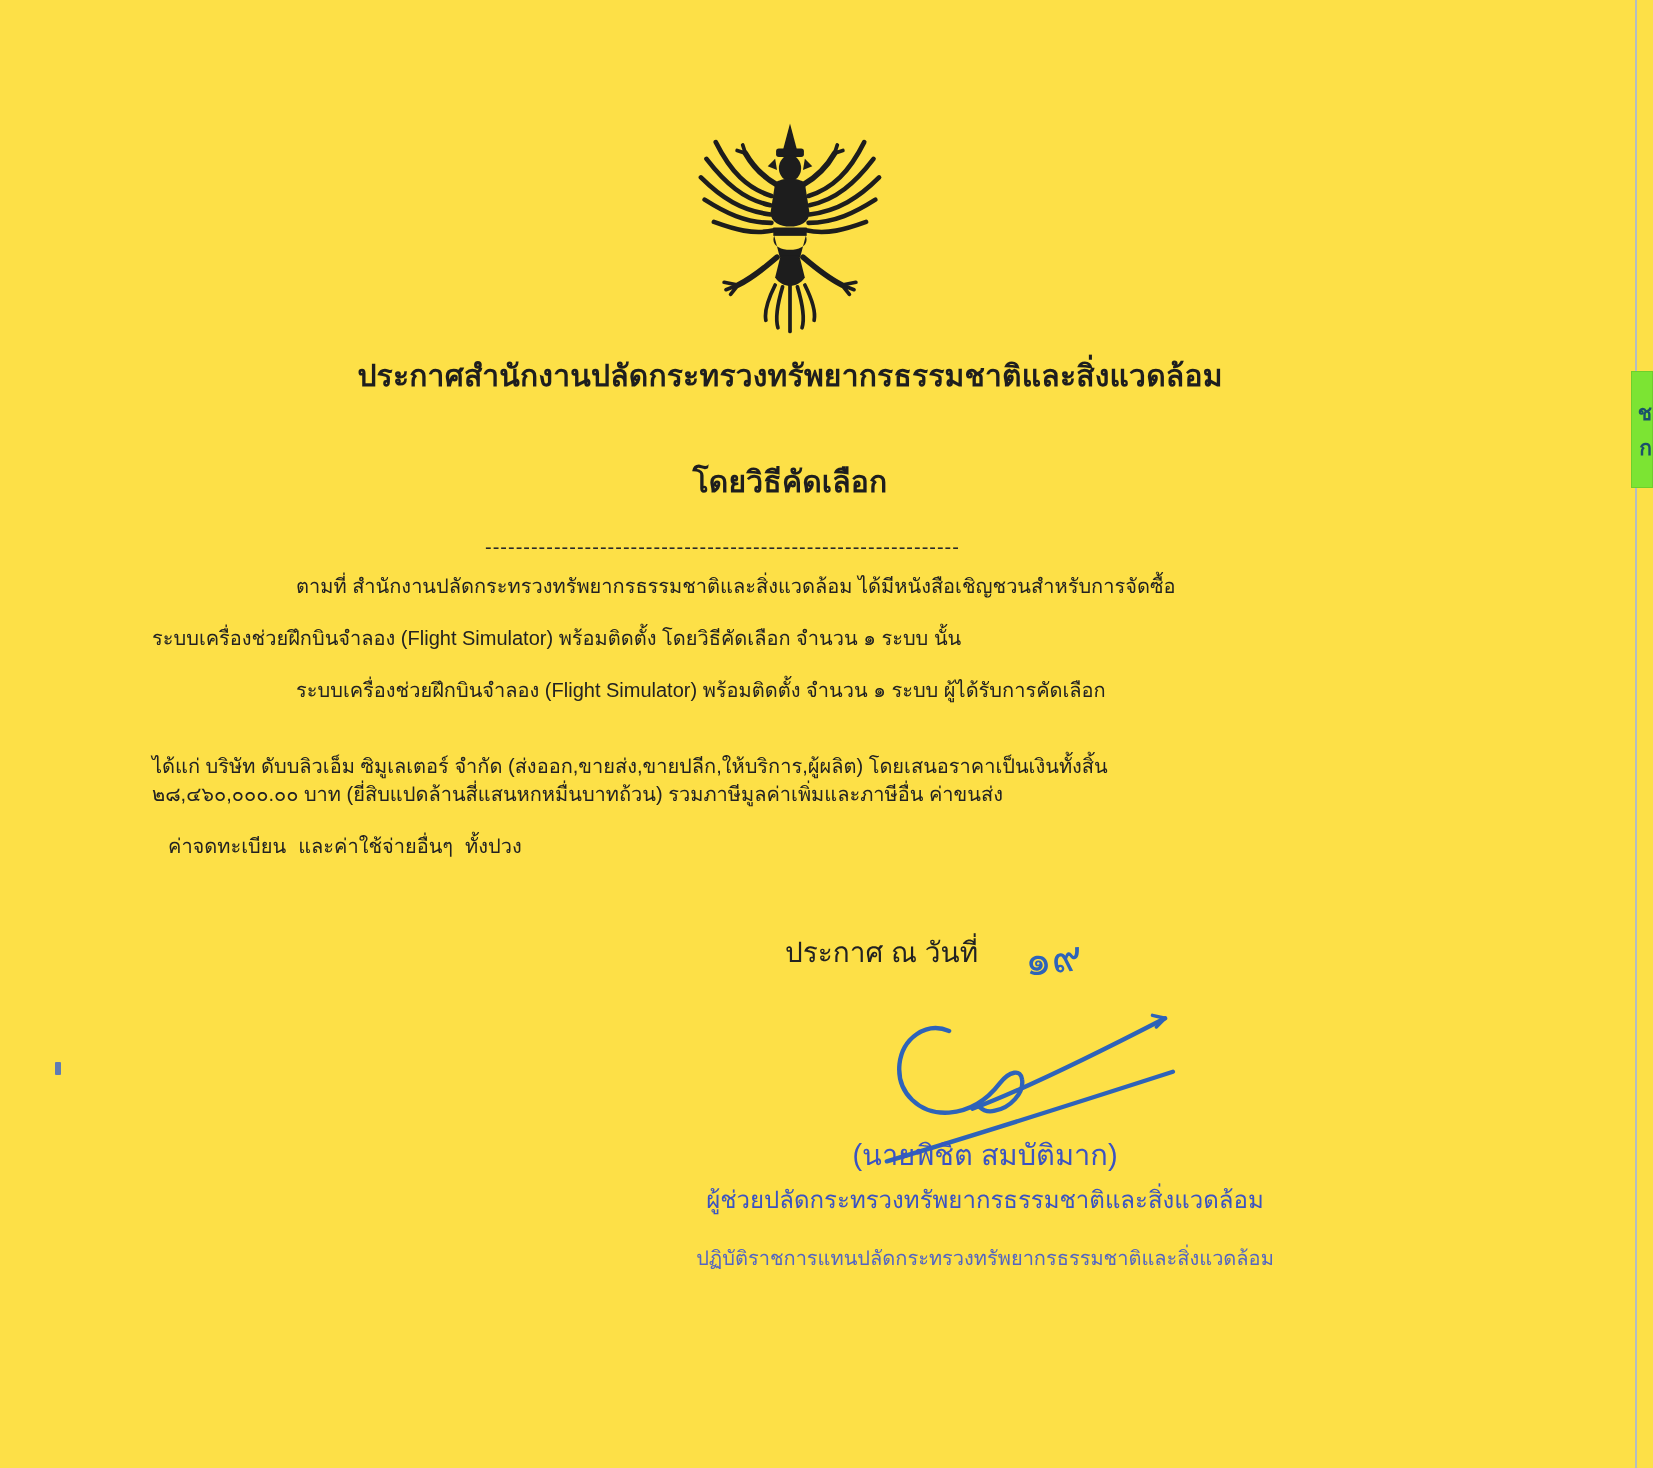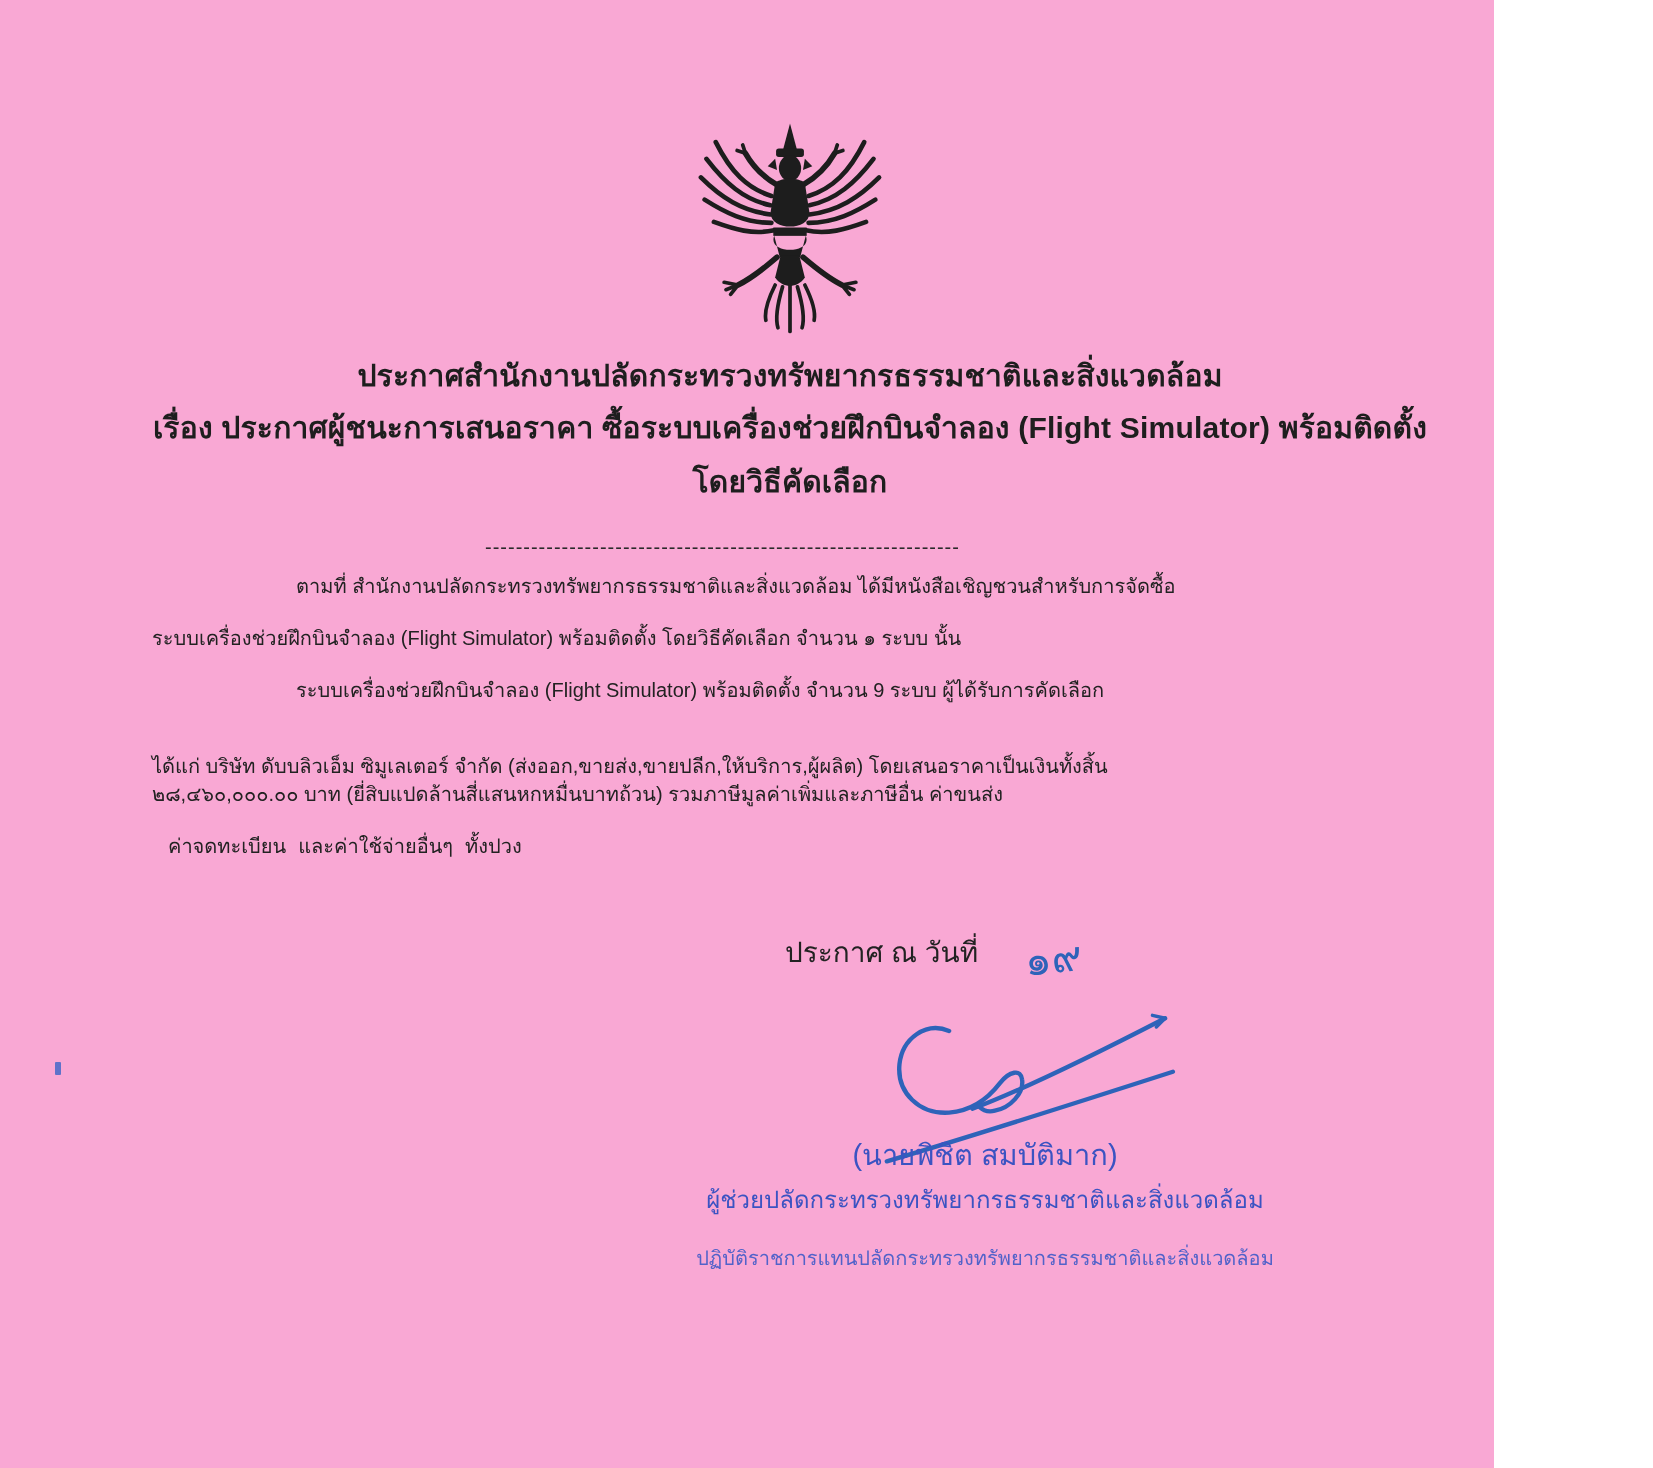--- a/index.html
+++ b/index.html
@@ -1,19 +1,19 @@
 <!DOCTYPE html>
 <html><head>
 <meta charset="utf-8">
 <style>
   html,body{margin:0;padding:0;background:#ffffff;}
   .page{
     position:relative;
-    width:1494px;height:1468px;
-    background:#f9a8d4;
+    width:1653px;height:1468px;
+    background:#fde047;
     overflow:hidden;
     font-family:"Liberation Sans","DejaVu Sans",sans-serif;
     color:#1f1f1f;
   }
   .abs{position:absolute;}
   .center-block{left:0;width:1580px;text-align:center;}
   .title-line{font-size:30px;font-weight:600;letter-spacing:.2px;color:#1e1e1e;}
   .body-line{font-size:20px;color:#222;white-space:nowrap;}
   .separator{font-size:20px;letter-spacing:1px;color:#2a2a2a;white-space:nowrap;overflow:hidden;}
   .date-row{font-size:28px;color:#222;display:flex;align-items:flex-end;gap:26px;}
@@ -90,34 +90,31 @@
         <path d="M128,182 C134,202 136,216 133,226"></path>
         <path d="M104,180 C96,196 92,208 94,218"></path>
         <path d="M136,180 C144,196 148,208 146,218"></path>
       </g>
     </svg>
   </div>
 
   <div class="abs center-block" style="top:352px;">
     <span class="title-line">ประกาศสำนักงานปลัดกระทรวงทรัพยากรธรรมชาติและสิ่งแวดล้อม</span>
   </div>
-  <div class="abs center-block" style="top:404px;">
-    <span class="title-line">เรื่อง ประกาศผู้ชนะการเสนอราคา ซื้อระบบเครื่องช่วยฝึกบินจำลอง (Flight Simulator) พร้อมติดตั้ง</span>
-  </div>
   <div class="abs center-block" style="top:458px;">
     <span class="title-line">โดยวิธีคัดเลือก</span>
   </div>
 
   <div class="abs" style="left:485px;top:536px;width:600px;">
     <span class="separator">--------------------------------------------------------------</span>
   </div>
 
   <div class="abs body-line" style="left:296px;top:570px;">ตามที่ สำนักงานปลัดกระทรวงทรัพยากรธรรมชาติและสิ่งแวดล้อม ได้มีหนังสือเชิญชวนสำหรับการจัดซื้อ</div>
   <div class="abs body-line" style="left:152px;top:622px;">ระบบเครื่องช่วยฝึกบินจำลอง (Flight Simulator) พร้อมติดตั้ง โดยวิธีคัดเลือก จำนวน ๑ ระบบ นั้น</div>
-  <div class="abs body-line" style="left:296px;top:674px;">ระบบเครื่องช่วยฝึกบินจำลอง (Flight Simulator) พร้อมติดตั้ง จำนวน 9 ระบบ ผู้ได้รับการคัดเลือก</div>
+  <div class="abs body-line" style="left:296px;top:674px;">ระบบเครื่องช่วยฝึกบินจำลอง (Flight Simulator) พร้อมติดตั้ง จำนวน ๑ ระบบ ผู้ได้รับการคัดเลือก</div>
   <div class="abs body-line" style="left:152px;top:726px;margin-top:24px;">ได้แก่ บริษัท ดับบลิวเอ็ม ซิมูเลเตอร์ จำกัด (ส่งออก,ขายส่ง,ขายปลีก,ให้บริการ,ผู้ผลิต) โดยเสนอราคาเป็นเงินทั้งสิ้น</div>
   <div class="abs body-line" style="left:152px;top:778px;">๒๘,๔๖๐,๐๐๐.๐๐ บาท (ยี่สิบแปดล้านสี่แสนหกหมื่นบาทถ้วน) รวมภาษีมูลค่าเพิ่มและภาษีอื่น ค่าขนส่ง</div>
   <div class="abs body-line" style="left:168px;top:830px;font-family:Liberation Mono, monospace;">ค่าจดทะเบียน และค่าใช้จ่ายอื่นๆ ทั้งปวง</div>
 
   <div class="abs date-row" style="left:785px;top:930px;gap:46px;">
     <span>ประกาศ ณ วันที่</span>
     <span class="handwritten-day">๑๙</span>
   </div>
 
   <div class="abs" style="left:855px;top:992px;width:340px;height:180px;">

